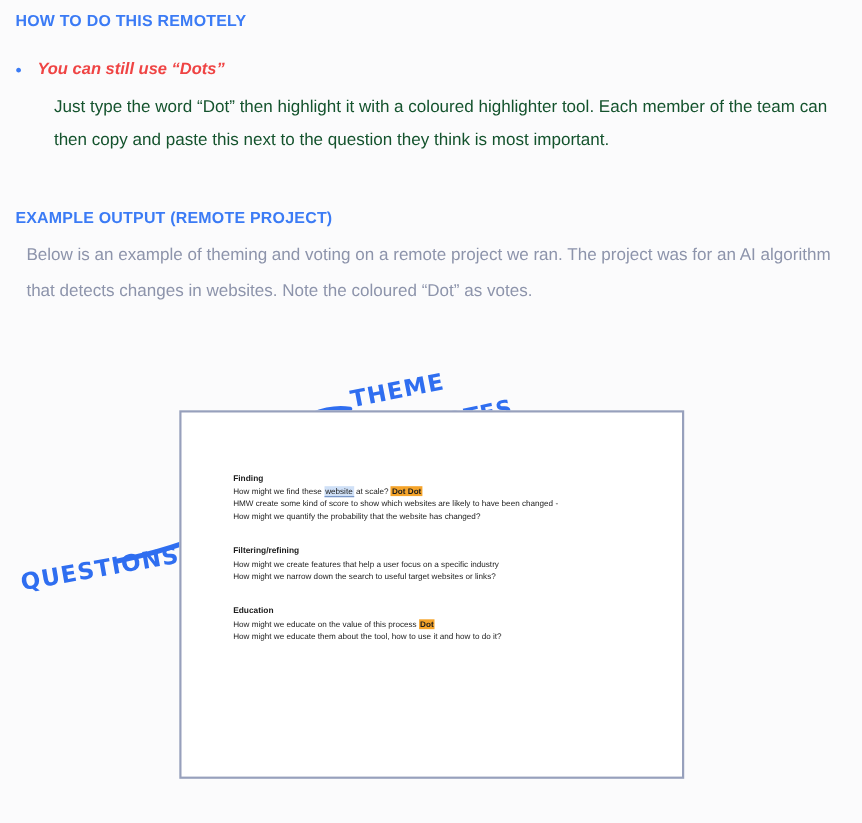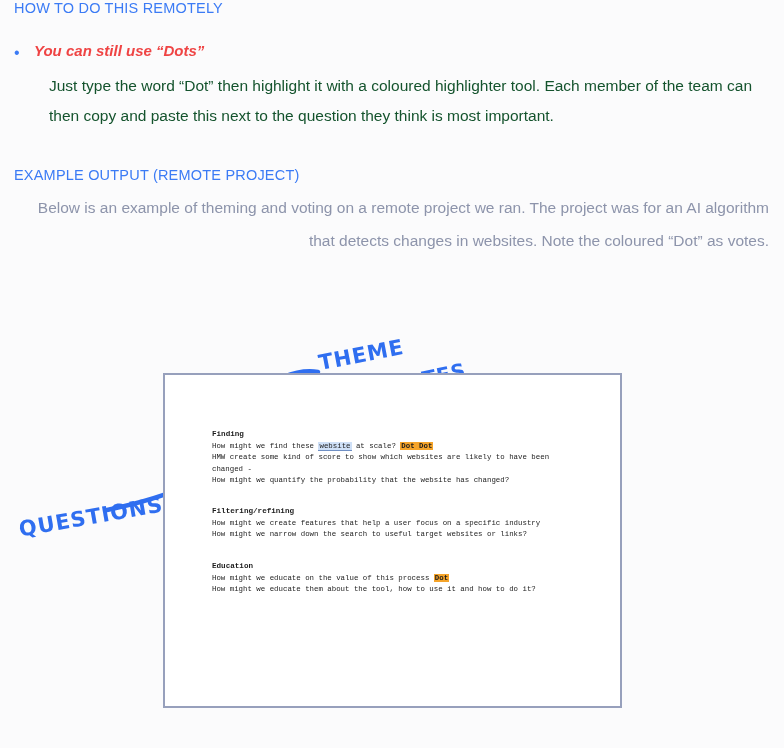--- a/index.html
+++ b/index.html
@@ -16,24 +16,25 @@
   }
 
   
   .article {
     padding: 0 14px;
     box-sizing: border-box;
   }
 
   .section-heading {
     color: #3b7bf5;
-    font-weight: normal;
+    font-weight: bold;
     font-size: 14.5px;
     letter-spacing: 0.2px;
     margin: 0;
+    padding-top: 12px;
   }
 
   .bullet-row {
     display: flex;
     align-items: flex-start;
     margin-top: 26px;
   }
   .bullet-dot {
     color: #3b7bf5;
     font-size: 16px;
@@ -56,21 +57,20 @@
     margin: 10px 0 0 35px;
     max-width: 740px;
   }
 
   .body-para-wide {
     color: #8d94ab;
     font-size: 15.5px;
     line-height: 33px;
     margin: 8px 0 0 10px;
     max-width: 745px;
-    text-align: right;
   }
 
   .heading-gap { margin-top: 36px; }
 
   
   .figure {
     position: absolute;
     left: 0;
     top: 325px;
     width: 784px;
@@ -87,21 +87,21 @@
     border: 2px solid #97a0bc;
     box-sizing: border-box;
   }
 
   .doc-inner {
     position: absolute;
     left: 47px;
     top: 54px;
     width: 360px;
     color: #1c1c1c;
-    font-family: Liberation Mono, monospace;
+    font-family: Liberation Sans, sans-serif;
     font-size: 7.4px;
     line-height: 11.2px;
   }
 
   .doc-group { margin-bottom: 20px; }
   .doc-group:last-child { margin-bottom: 0; }
 
   .doc-title {
     font-weight: bold;
     font-size: 7.6px;

